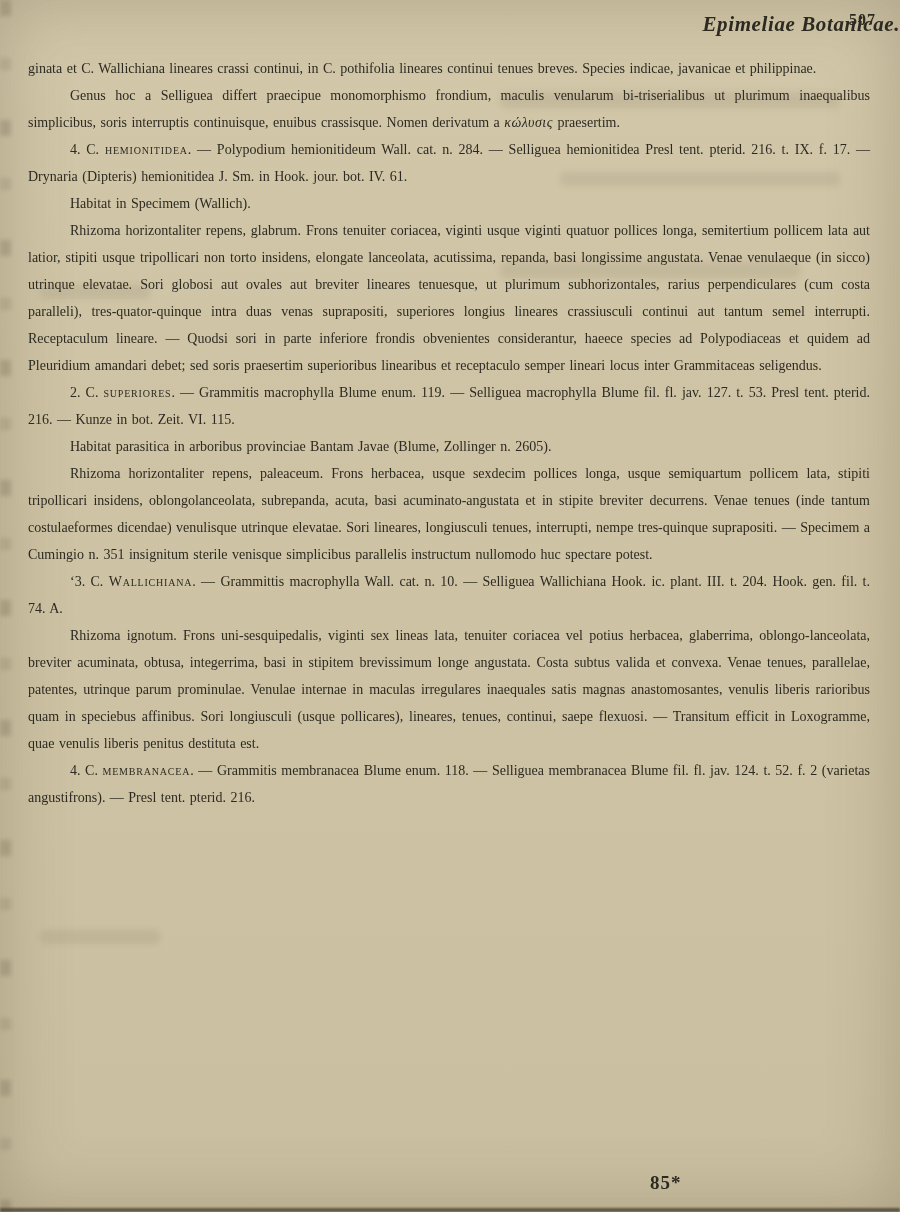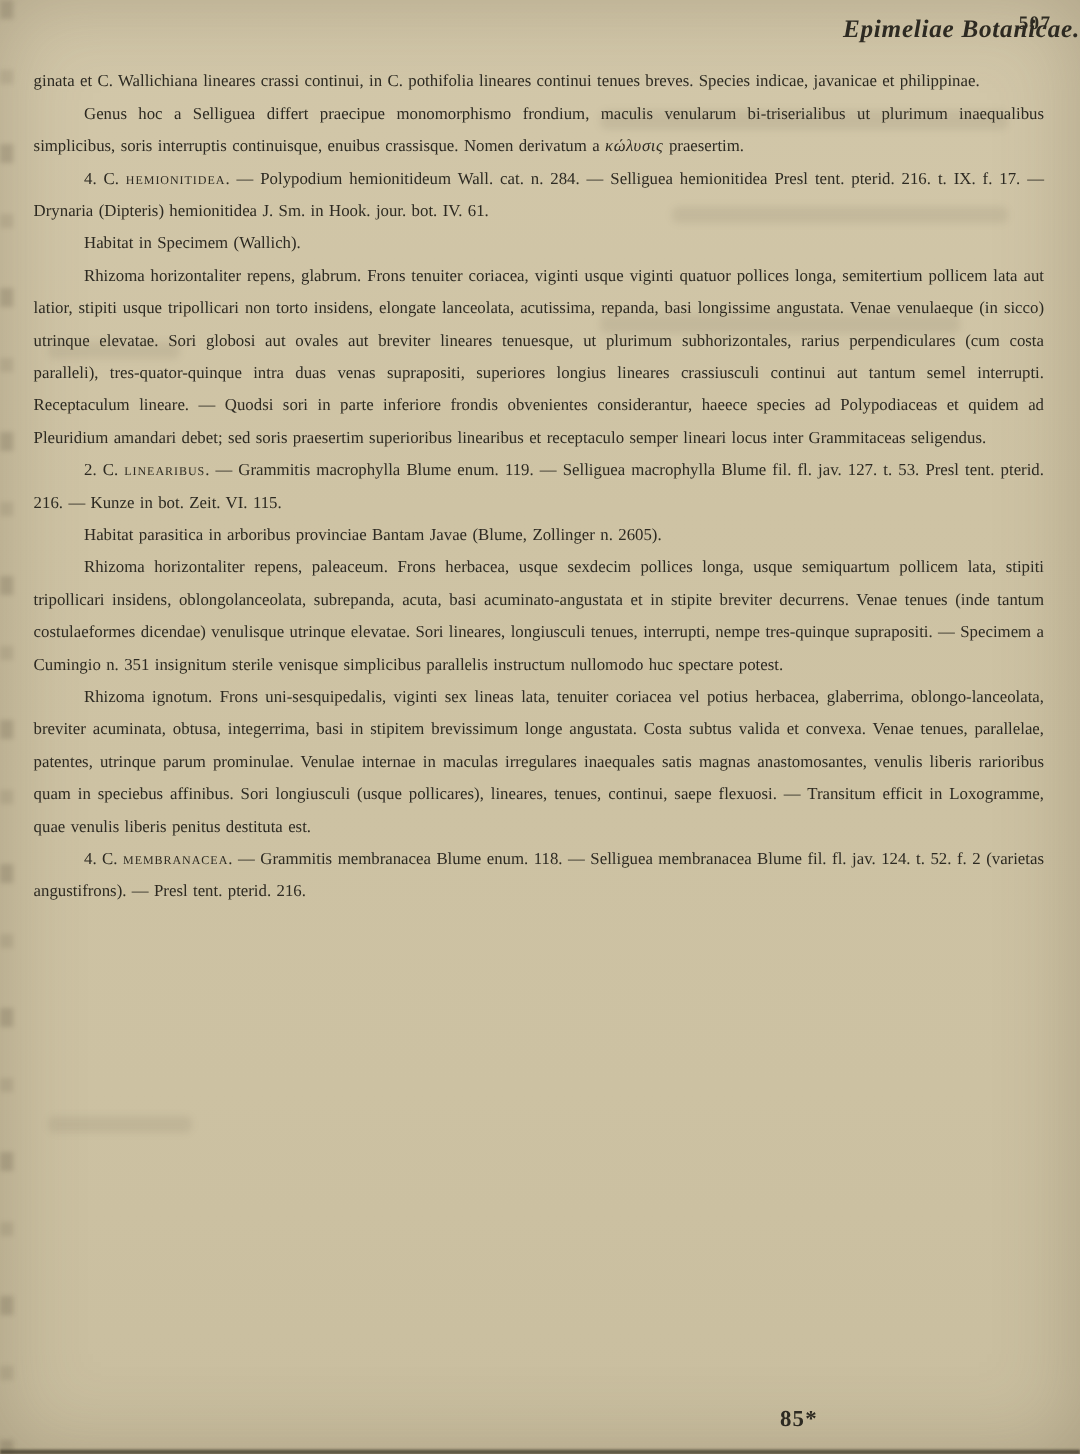--- a/index.html
+++ b/index.html
@@ -91,23 +91,24 @@
     <div class="running-title">Epimeliae Botanicae.</div>
     <div class="page-number">507</div>
   </header>
 
   <main class="page-body">
       <p class="para"><span>ginata et C. Wallichiana lineares crassi continui, in C. pothifolia lineares continui tenues breves. Species indicae, javanicae et philippinae.</span></p>
       <p class="para indent"><span>Genus hoc a Selliguea differt praecipue monomorphismo frondium, maculis venularum bi-triserialibus ut plurimum inaequalibus simplicibus, soris interruptis continuisque, enuibus crassisque. Nomen derivatum a </span><span class="greek">κώλυσις</span><span> praesertim.</span></p>
       <p class="para indent"><span>4. C. </span><span class="smallcaps">hemionitidea</span><span>. — Polypodium hemionitideum Wall. cat. n. 284. — Selliguea hemionitidea Presl tent. pterid. 216. t. IX. f. 17. — Drynaria (Dipteris) hemionitidea J. Sm. in Hook. jour. bot. IV. 61.</span></p>
       <p class="para indent"><span>Habitat in Specimem (Wallich).</span></p>
       <p class="para indent"><span>Rhizoma horizontaliter repens, glabrum. Frons tenuiter coriacea, viginti usque viginti quatuor pollices longa, semitertium pollicem lata aut latior, stipiti usque tripollicari non torto insidens, elongate lanceolata, acutissima, repanda, basi longissime angustata. Venae venulaeque (in sicco) utrinque elevatae. Sori globosi aut ovales aut breviter lineares tenuesque, ut plurimum subhorizontales, rarius perpendiculares (cum costa paralleli), tres-quator-quinque intra duas venas suprapositi, superiores longius lineares crassiusculi continui aut tantum semel interrupti. Receptaculum lineare. — Quodsi sori in parte inferiore frondis obvenientes considerantur, haeece species ad Polypodiaceas et quidem ad Pleuridium amandari debet; sed soris praesertim superioribus linearibus et receptaculo semper lineari locus inter Grammitaceas seligendus.</span></p>
-      <p class="para indent"><span>2. C. </span><span class="smallcaps">linearibus</span><span>. — Grammitis macrophylla Blume enum. 119. — Selliguea macrophylla Blume fil. fl. jav. 127. t. 53. Presl tent. pterid. 216. — Kunze in bot. Zeit. VI. 115.</span></p>
+      <p class="para indent"><span>2. C. </span><span class="smallcaps">superiores</span><span>. — Grammitis macrophylla Blume enum. 119. — Selliguea macrophylla Blume fil. fl. jav. 127. t. 53. Presl tent. pterid. 216. — Kunze in bot. Zeit. VI. 115.</span></p>
       <p class="para indent"><span>Habitat parasitica in arboribus provinciae Bantam Javae (Blume, Zollinger n. 2605).</span></p>
       <p class="para indent"><span>Rhizoma horizontaliter repens, paleaceum. Frons herbacea, usque sexdecim pollices longa, usque semiquartum pollicem lata, stipiti tripollicari insidens, oblongolanceolata, subrepanda, acuta, basi acuminato-angustata et in stipite breviter decurrens. Venae tenues (inde tantum costulaeformes dicendae) venulisque utrinque elevatae. Sori lineares, longiusculi tenues, interrupti, nempe tres-quinque suprapositi. — Specimem a Cumingio n. 351 insignitum sterile venisque simplicibus parallelis instructum nullomodo huc spectare potest.</span></p>
+      <p class="para indent"><span>‘3. C. </span><span class="smallcaps">Wallichiana</span><span>. — Grammittis macrophylla Wall. cat. n. 10. — Selliguea Wallichiana Hook. ic. plant. III. t. 204. Hook. gen. fil. t. 74. A.</span></p>
       <p class="para indent"><span>Rhizoma ignotum. Frons uni-sesquipedalis, viginti sex lineas lata, tenuiter coriacea vel potius herbacea, glaberrima, oblongo-lanceolata, breviter acuminata, obtusa, integerrima, basi in stipitem brevissimum longe angustata. Costa subtus valida et convexa. Venae tenues, parallelae, patentes, utrinque parum prominulae. Venulae internae in maculas irregulares inaequales satis magnas anastomosantes, venulis liberis rarioribus quam in speciebus affinibus. Sori longiusculi (usque pollicares), lineares, tenues, continui, saepe flexuosi. — Transitum efficit in Loxogramme, quae venulis liberis penitus destituta est.</span></p>
       <p class="para indent"><span>4. C. </span><span class="smallcaps">membranacea</span><span>. — Grammitis membranacea Blume enum. 118. — Selliguea membranacea Blume fil. fl. jav. 124. t. 52. f. 2 (varietas angustifrons). — Presl tent. pterid. 216.</span></p>
     </main>
 
   <div class="signature-mark">85*</div>
 
   <div class="smudge s1"></div>
   <div class="smudge s2"></div>
   <div class="smudge s3"></div>
   <div class="smudge s4"></div>

